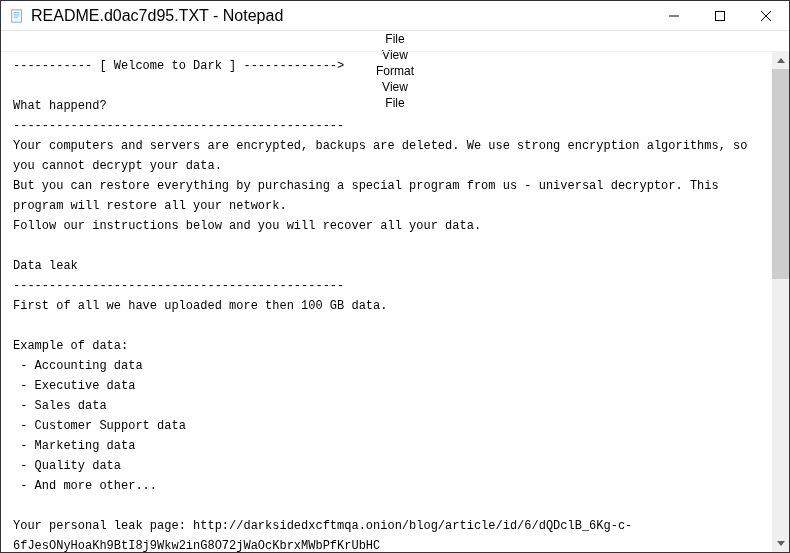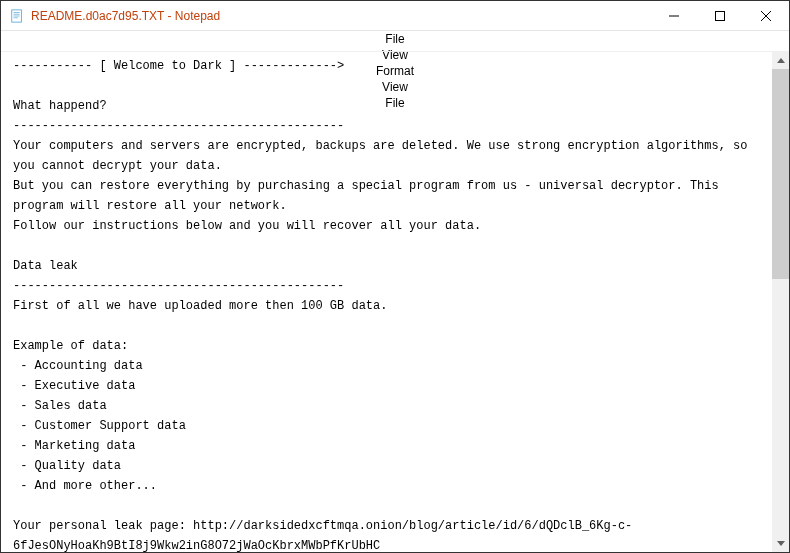--- a/index.html
+++ b/index.html
@@ -33,22 +33,22 @@
     }
     .titlebar-icon {
       width: 16px;
       height: 16px;
       margin-right: 6px;
       display: flex;
       align-items: center;
       justify-content: center;
     }
     .titlebar-title {
-      font-size: 12px;
-      color: #c2410c;
+      font-size: 16px;
+      color: #000000;
       flex: 1;
     }
     .titlebar-buttons {
       display: flex;
       height: 100%;
     }
     .titlebar-btn {
       width: 46px;
       height: 100%;
       display: flex;

